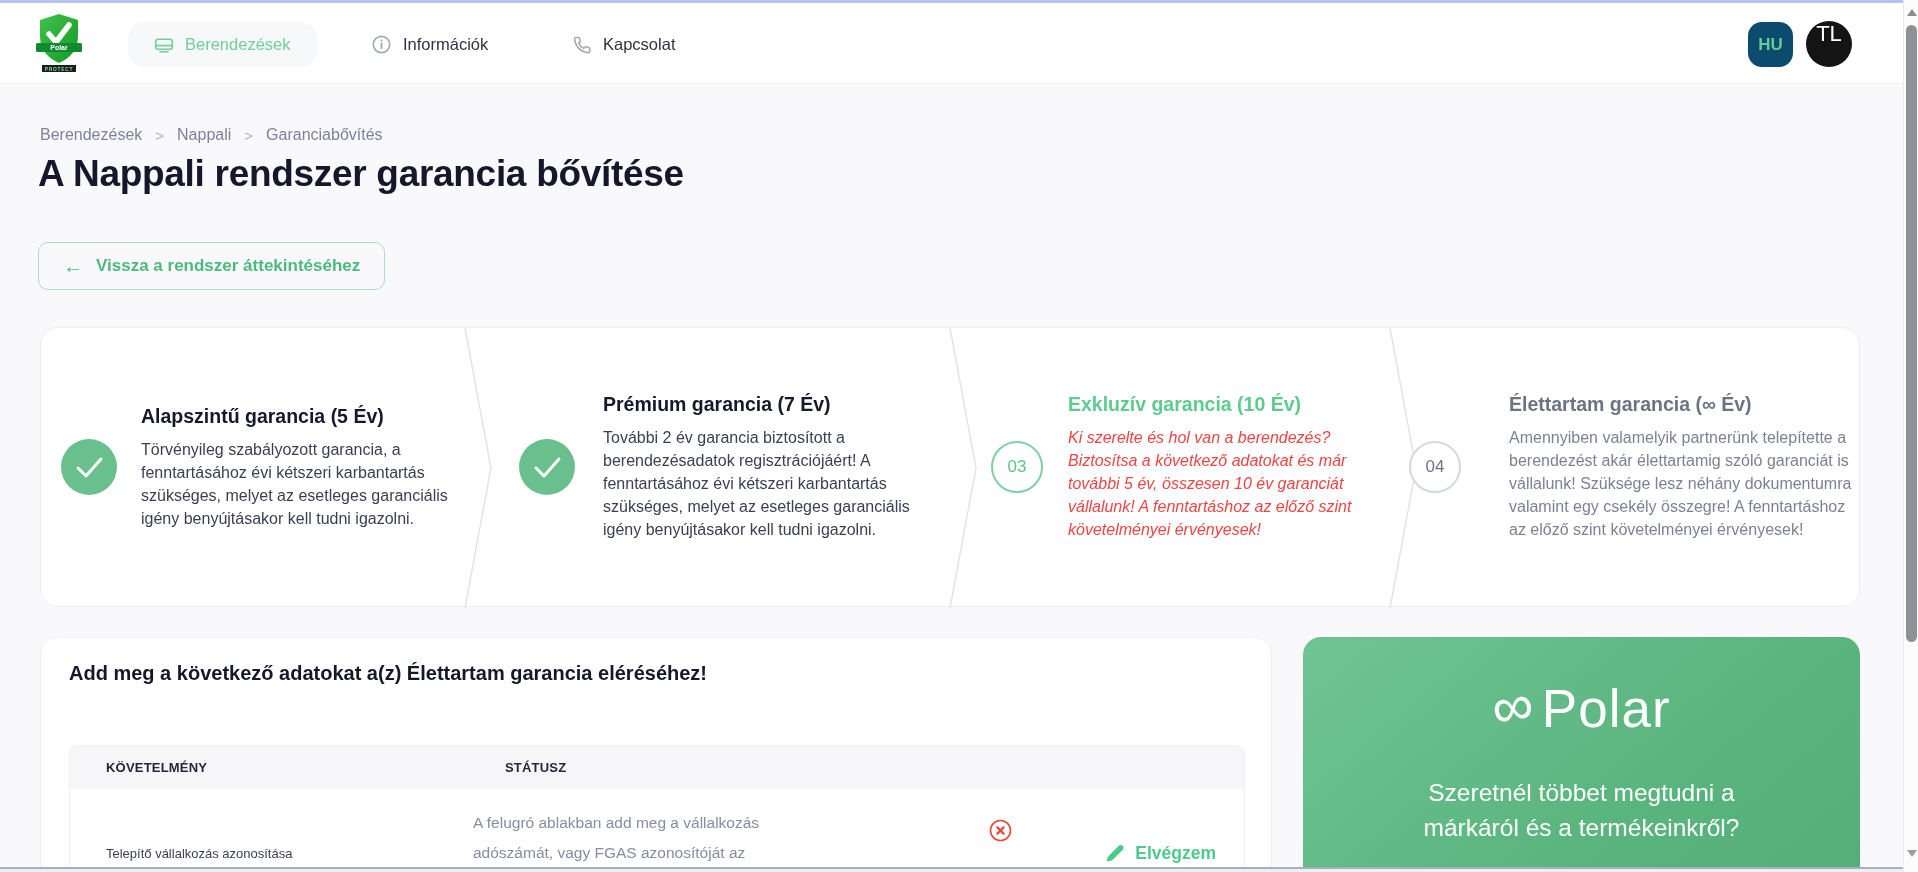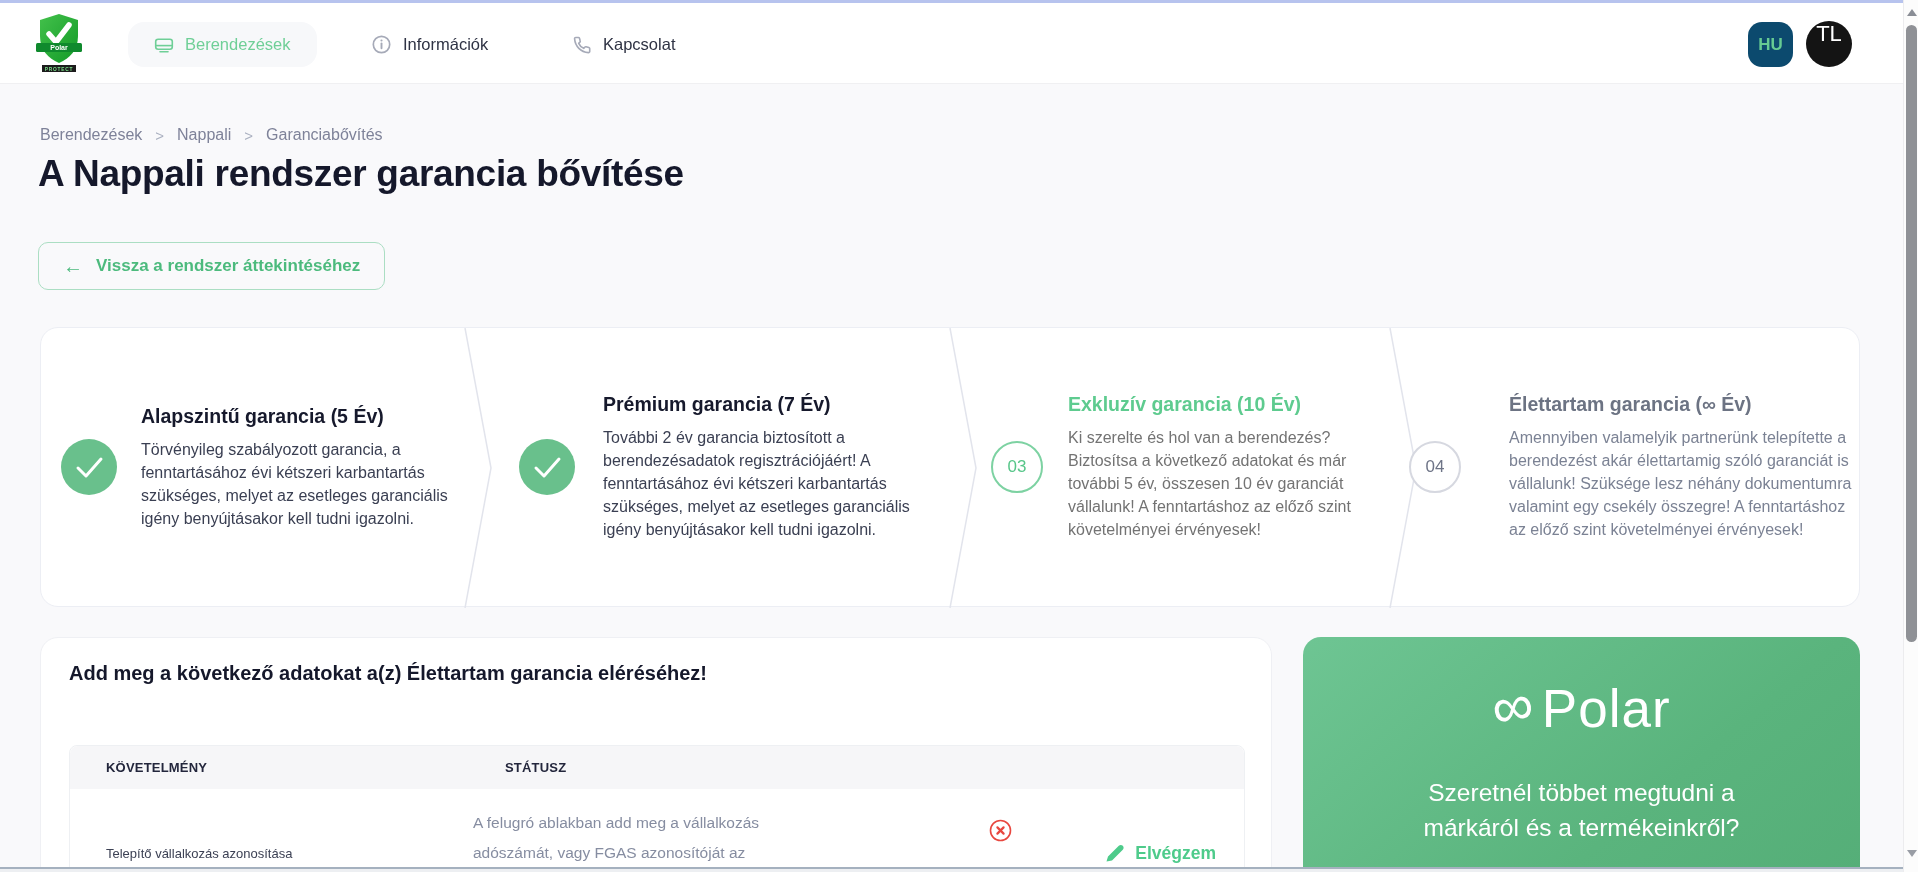--- a/index.html
+++ b/index.html
@@ -48,21 +48,21 @@
   .step-check { position:absolute; top:50%; transform:translateY(-50%); width:56px; height:56px;
                 border-radius:50%; background:#69c08c; display:flex; align-items:center; justify-content:center; }
   .step-num { position:absolute; top:50%; transform:translateY(-50%); width:52px; height:52px;
               border-radius:50%; border:2px solid; display:flex; align-items:center; justify-content:center;
               font-size:17px; background:#fff; }
   .step-num.green { border-color:#7dd2a2; color:#57c689; }
   .step-num.gray  { border-color:#d6d8e0; color:#6e7487; }
   .step-text { position:absolute; top:50%; transform:translateY(-50%); }
   .step-title { font-size:19.5px; font-weight:bold; color:#16192c; margin-bottom:10px; }
   .step-desc { font-size:16px; line-height:23px; color:#3a3f52; }
-  .step3 .step-title { color:#5ecb8f; } .step3 .step-desc { color:#737373; }
+  .step3 .step-title { color:#5ecb8f; } .step3 .step-desc { color:#ef4444;font-style:italic; }
   .step4 .step-title { color:#6c7383; } .step4 .step-desc { color:#7b8294; }
 
   
   .req-card { position:absolute; left:40px; top:637px; width:1232px; height:310px; background:#fff;
               border:1px solid #eff0f4; border-radius:18px; }
   .req-heading { position:absolute; left:28px; top:24px; font-size:20px; font-weight:bold; color:#15182b; }
   .req-table { position:absolute; left:28px; top:107px; width:1176px; border:1px solid #eef0f3;
                border-radius:8px; background:#fff; }
   .t-head { height:43px; background:#f6f6f8; border-radius:8px 8px 0 0; display:grid;
             grid-template-columns:403px 492px 140px 1fr; align-items:center;gap:32px; }

